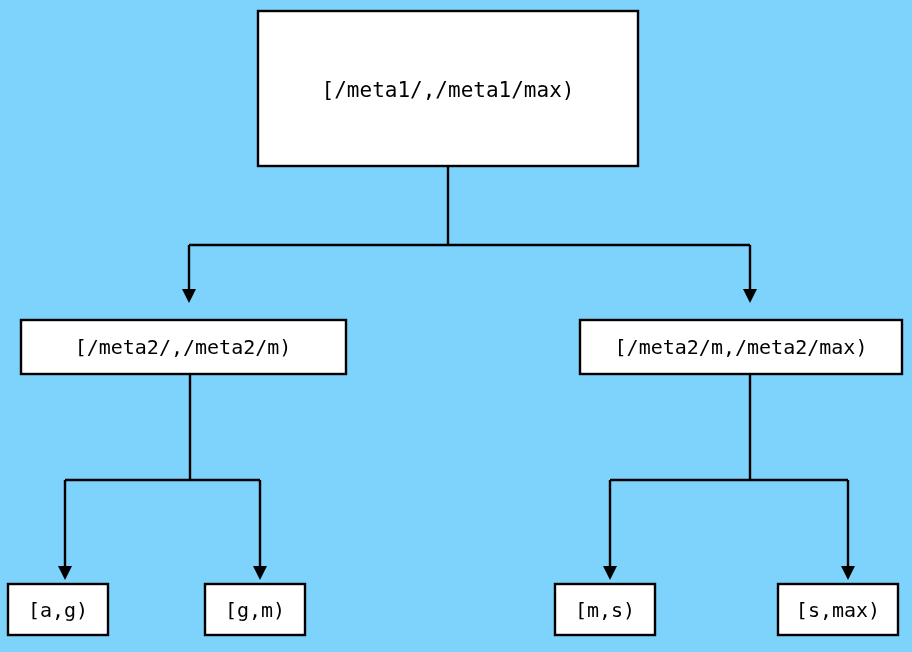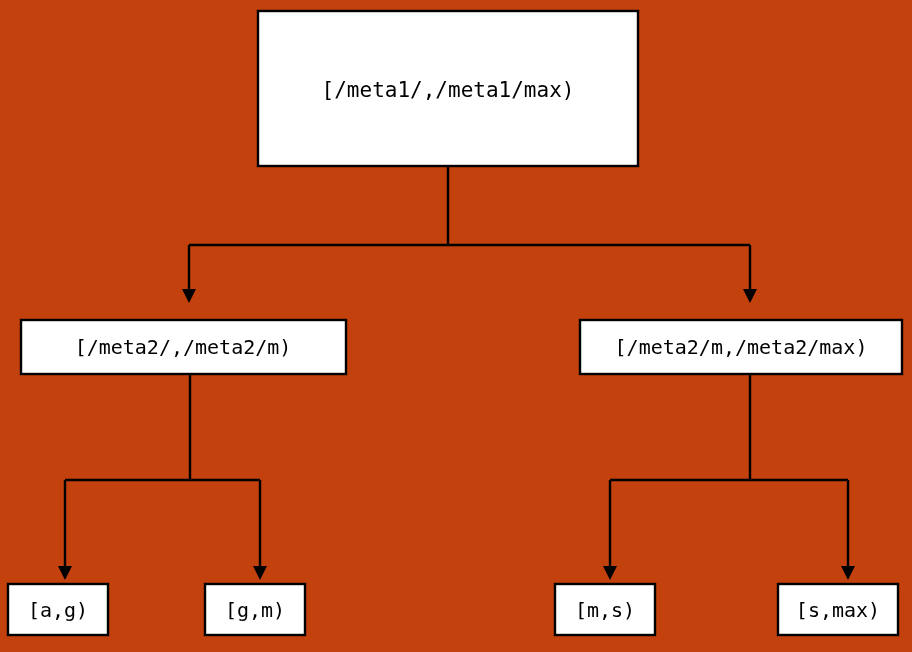--- a/index.html
+++ b/index.html
@@ -10,21 +10,21 @@
   body {
     width: 912px;
     height: 652px;
     font-family: "DejaVu Sans Mono", "Liberation Mono", monospace;
     overflow: hidden;
   }
   #diagram-root {
     position: relative;
     width: 912px;
     height: 652px;
-    background: #c2410c;
+    background: #7dd3fc;
   }
   svg.tree-canvas {
     position: absolute;
     top: 0;
     left: 0;
     width: 912px;
     height: 652px;
     display: block;
   }
   .node-box {

